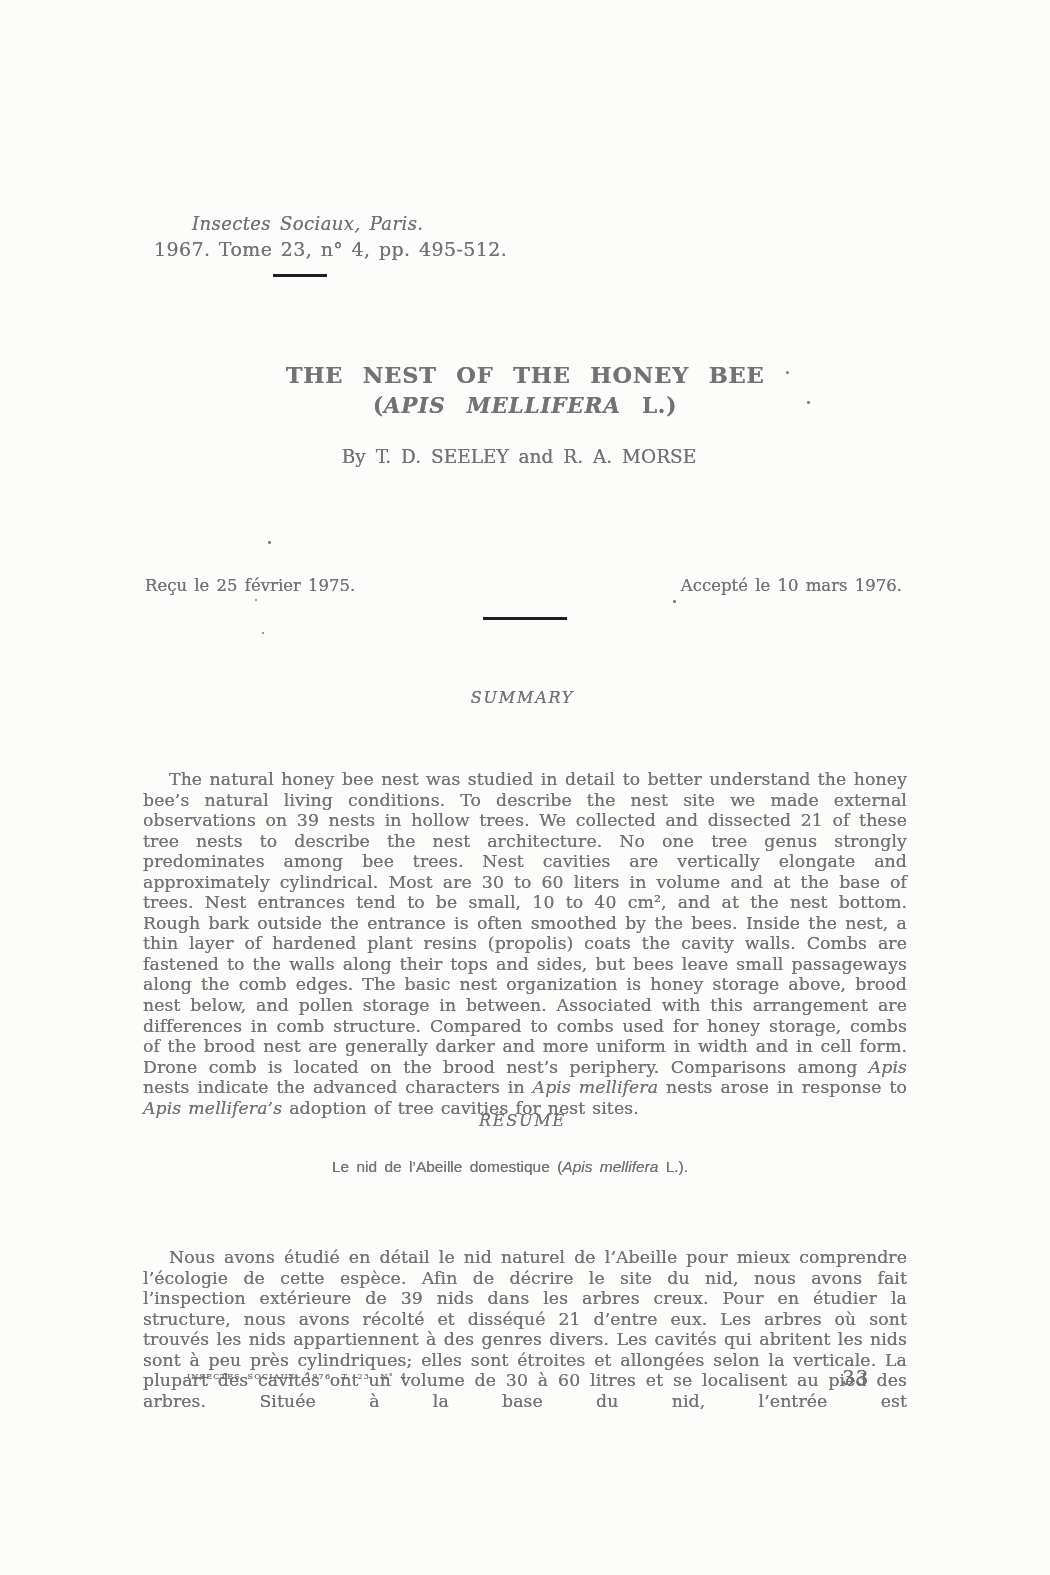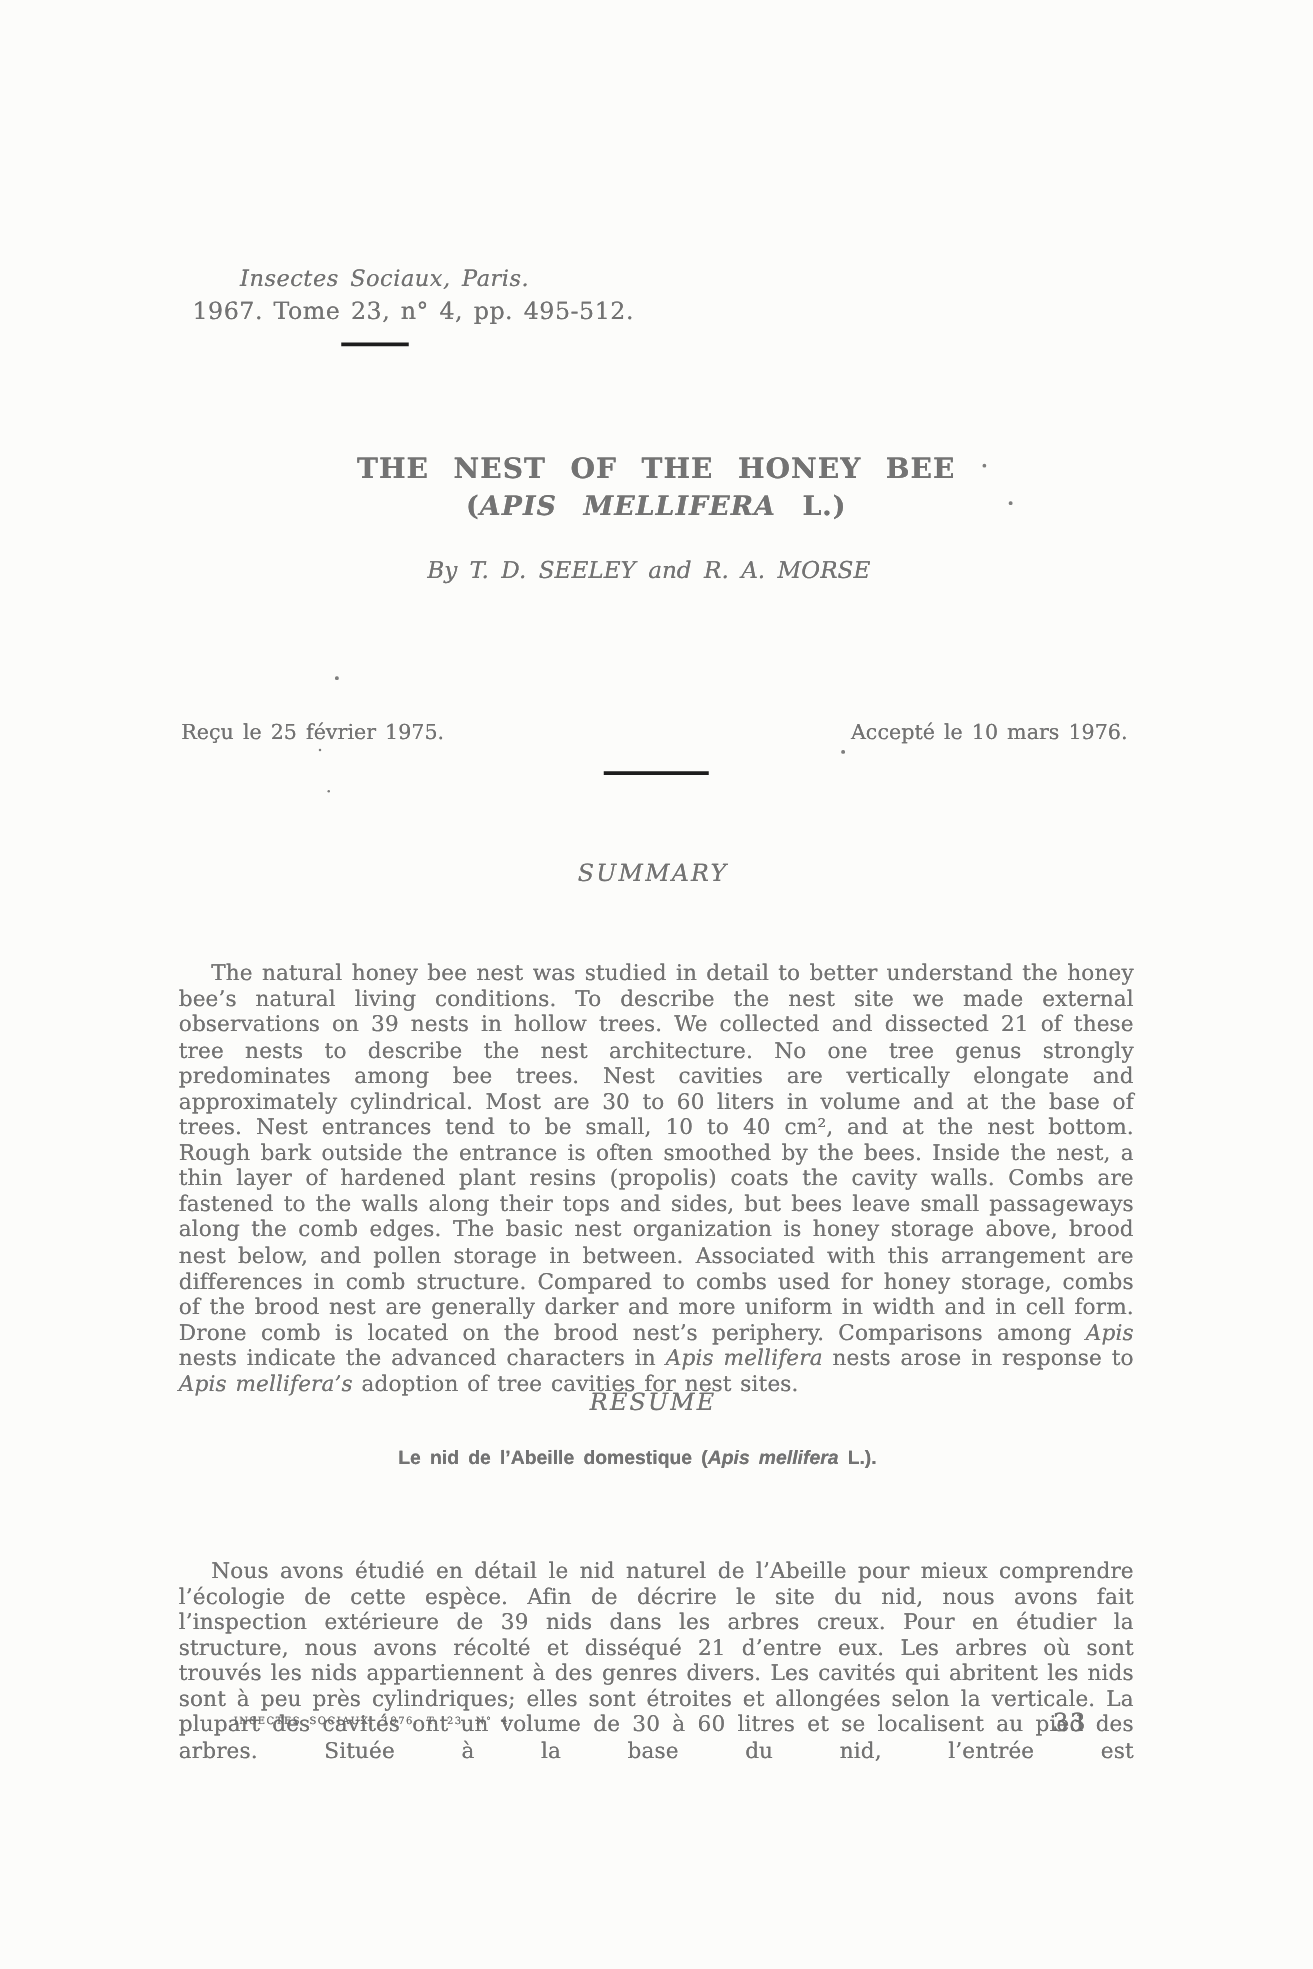--- a/index.html
+++ b/index.html
@@ -34,53 +34,53 @@
     text-align: center; font-weight: bold; font-size: 22.5px;
     letter-spacing: 0.8px; word-spacing: 11px;
   }
   .paper-subtitle {
     left: 0; top: 393px; width: 1050px;
     text-align: center; font-weight: bold; font-size: 21.5px;
     letter-spacing: 0.8px; word-spacing: 13px;
   }
   .byline {
     left: 0; top: 446px; width: 1038px;
-    text-align: center; font-size: 18.5px; word-spacing: 4px; font-style: italic;
+    text-align: center; font-size: 18.5px; word-spacing: 4px;
   }
   .affiliation {
     left: 0; top: 474px; width: 974px;
     text-align: center; font-style: italic; font-size: 15.5px;
     line-height: 20px; word-spacing: 2.5px;
   }
   .dates-row {
     left: 145px; top: 576px; width: 757px;
     display: flex; justify-content: space-between;
     font-size: 16.5px; word-spacing: 2px;
   }
   .section-heading {
     left: 0; width: 1045px;
-    text-align: center; font-style: italic; font-size: 19px; letter-spacing: 1.8px;
+    text-align: center; font-style: italic; font-size: 16px; letter-spacing: 1.8px;
   }
   .summary-heading { top: 688px; }
   .resume-heading  { top: 1111px; }
 
   .body-para {
     left: 143px; width: 764px;
     font-size: 17.3px; line-height: 20.55px;
     text-align: justify; text-indent: 26px;
     word-spacing: 0.08em; letter-spacing: 0.1px; margin-top: 32px;
   }
   .summary-para { top: 737px; }
   .resume-para  { top: 1215px; text-align-last: justify; }
 
   .resume-subtitle {
     left: 0; top: 1158px; width: 1020px;
     text-align: center;
     font-family: "Liberation Sans", "DejaVu Sans", sans-serif;
-    font-weight: bold; font-size: 15.5px; word-spacing: 3px;
+    font-weight: normal; font-size: 15.5px; word-spacing: 3px;
   }
 
   .footer-ref {
     left: 187px; top: 1369px;
     font-size: 11px; font-variant-caps: all-small-caps; letter-spacing: 1.2px; word-spacing: 3px;
   }
   .page-number { left: 842px; top: 1366px; font-size: 20px; letter-spacing: 1px; }
 
   .speck {
     position: absolute; background: #3a3a3a; border-radius: 50%; opacity: 0.65;

